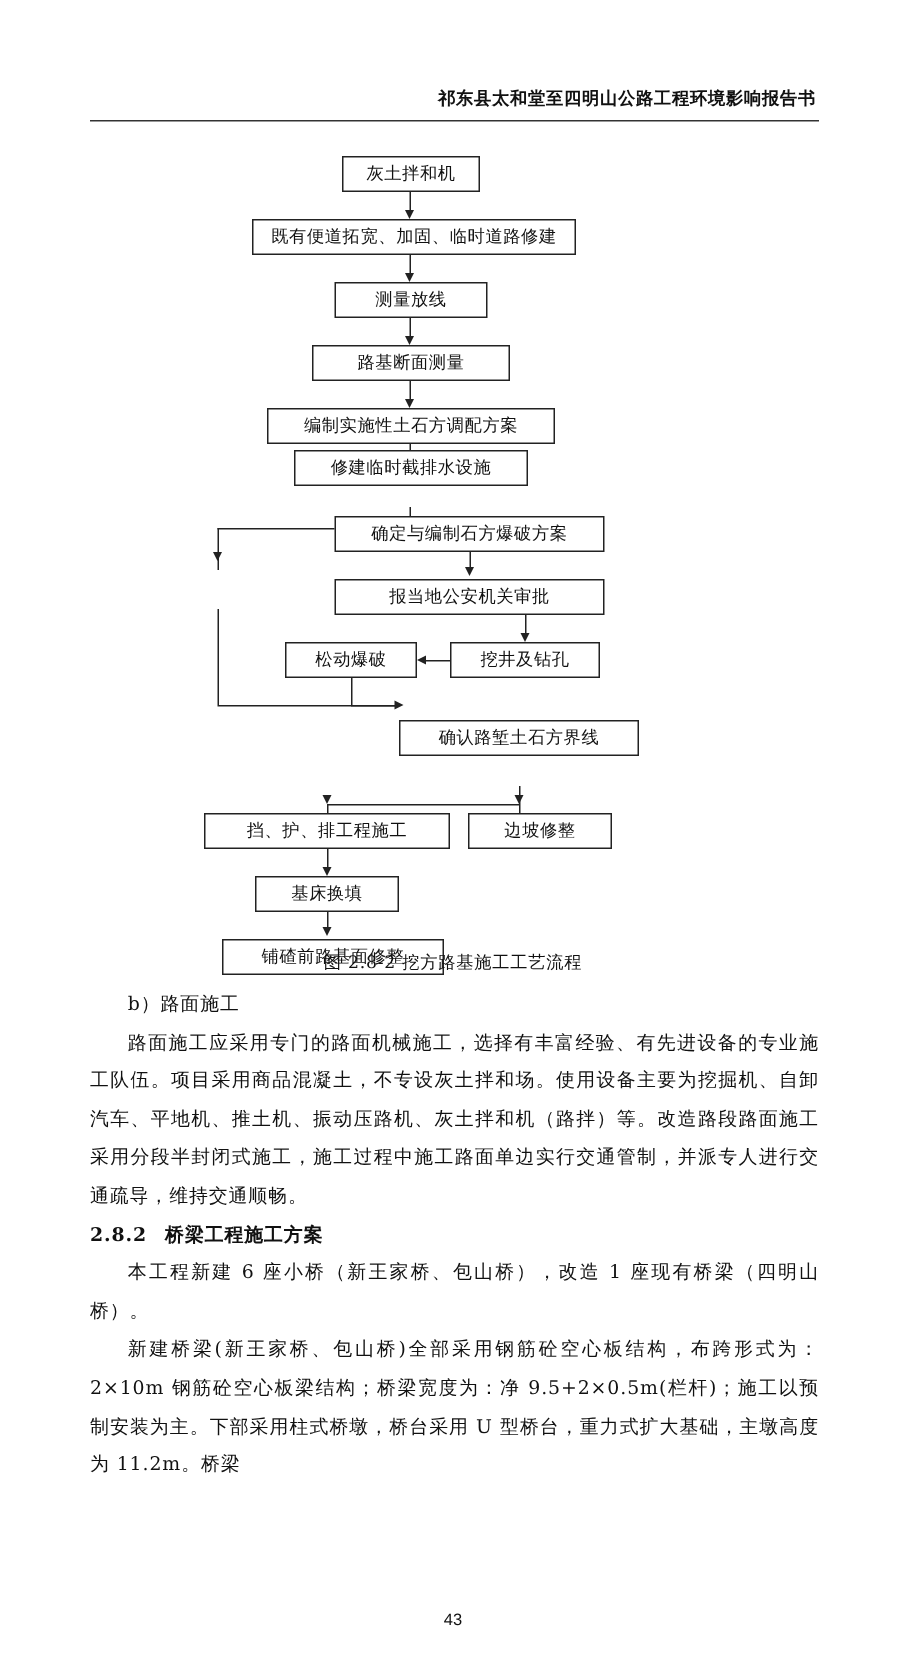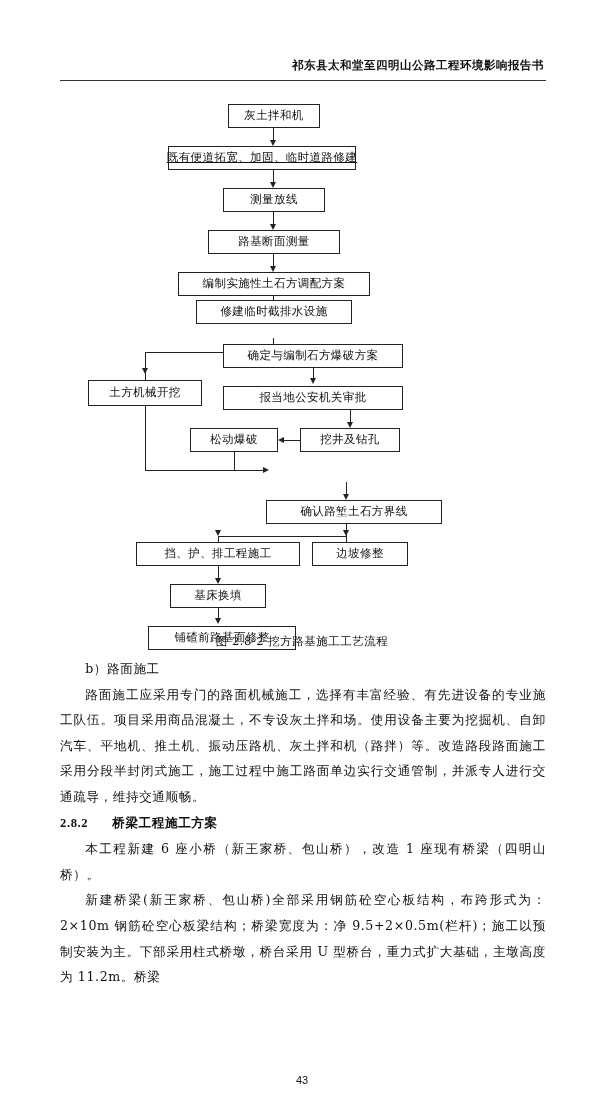--- a/index.html
+++ b/index.html
@@ -120,21 +120,21 @@
     color: #111;
     letter-spacing: 0.6px;
     text-align: justify;
   }
   .p-indent { text-indent: 2em; margin: 0; }
   .p-sub { margin: 0; text-indent: 2em; }
   .heading {
     margin: 0;
     font-weight: bold;
   }
-  .heading .num { margin-right: 24px; font-family: Liberation Serif, serif; }
+  .heading .num { margin-right: 12px; }
   .page-number {
     position: absolute;
     bottom: 26px;
     left: 0;
     width: 604px;
     text-align: center;
     font-size: 11px;
     font-family: Liberation Sans, sans-serif;
     color: #111;
   }
@@ -148,21 +148,21 @@
   <div class="header-rule"></div>
 
   <div class="flow">
 
     <div class="node" style="left:168px; top:4px; width:92px; height:24px;">
       <span>灰土拌和机</span>
     </div>
     <div class="vline" style="left:213px; top:28px; height:14px;"></div>
     <div class="arrow-down" style="left:210px; top:40px;"></div>
 
-    <div class="node" style="left:108px; top:46px; width:188px; height:24px;text-decoration:underline;">
+    <div class="node" style="left:108px; top:46px; width:216px; height:24px;">
       <span>既有便道拓宽、加固、临时道路修建</span>
     </div>
     <div class="vline" style="left:213px; top:70px; height:14px;"></div>
     <div class="arrow-down" style="left:210px; top:82px;"></div>
 
     <div class="node" style="left:163px; top:88px; width:102px; height:24px;">
       <span>测量放线</span>
     </div>
     <div class="vline" style="left:213px; top:112px; height:14px;"></div>
     <div class="arrow-down" style="left:210px; top:124px;"></div>
@@ -190,23 +190,20 @@
     <div class="arrow-down" style="left:82px; top:268px;"></div>
     <div class="vline" style="left:307px; top:252px; height:0px;"></div>
 
     <div class="vline" style="left:253px; top:252px; height:0px;"></div>
     <div class="node" style="left:163px; top:244px; width:180px; height:24px;">
       <span>确定与编制石方爆破方案</span>
     </div>
     <div class="vline" style="left:253px; top:268px; height:12px;"></div>
     <div class="arrow-down" style="left:250px; top:278px;"></div>
 
-    <div class="node" style="left:28px; top:280px; width:114px; height:26px;">
-      <span>土方机械开挖</span>
-    </div>
 
     <div class="node" style="left:163px; top:286px; width:180px; height:24px;">
       <span>报当地公安机关审批</span>
     </div>
     <div class="vline" style="left:290px; top:310px; height:14px;"></div>
     <div class="arrow-down" style="left:287px; top:322px;"></div>
 
     <div class="node" style="left:240px; top:328px; width:100px; height:24px;">
       <span>挖井及钻孔</span>
     </div>
@@ -221,21 +218,21 @@
     <div class="vline" style="left:174px; top:352px; height:18px;"></div>
     <div class="hline" style="left:174px; top:370px; width:30px;"></div>
     <div class="arrow-right" style="left:203px; top:366.5px;"></div>
 
     <div class="vline" style="left:85px; top:306px; height:64px;"></div>
     <div class="hline" style="left:85px; top:370px; width:120px;"></div>
 
     <div class="vline" style="left:286px; top:382px; height:14px;"></div>
     <div class="arrow-down" style="left:283px; top:394px;"></div>
 
-    <div class="node" style="left:206px; top:400px; width:176px; height:24px;text-align:right;">
+    <div class="node" style="left:206px; top:380px; width:160px; height:24px;text-align:right;">
       <span>确认路堑土石方界线</span>
     </div>
     <div class="vline" style="left:286px; top:424px; height:12px;"></div>
     <div class="hline" style="left:158px; top:436px; width:128px;"></div>
     <div class="vline" style="left:158px; top:436px; height:6px;"></div>
     <div class="arrow-down" style="left:155px; top:430px;"></div>
     <div class="vline" style="left:286px; top:436px; height:6px;"></div>
     <div class="arrow-down" style="left:283px; top:430px;"></div>
 
     <div class="node" style="left:76px; top:442px; width:164px; height:24px;">

